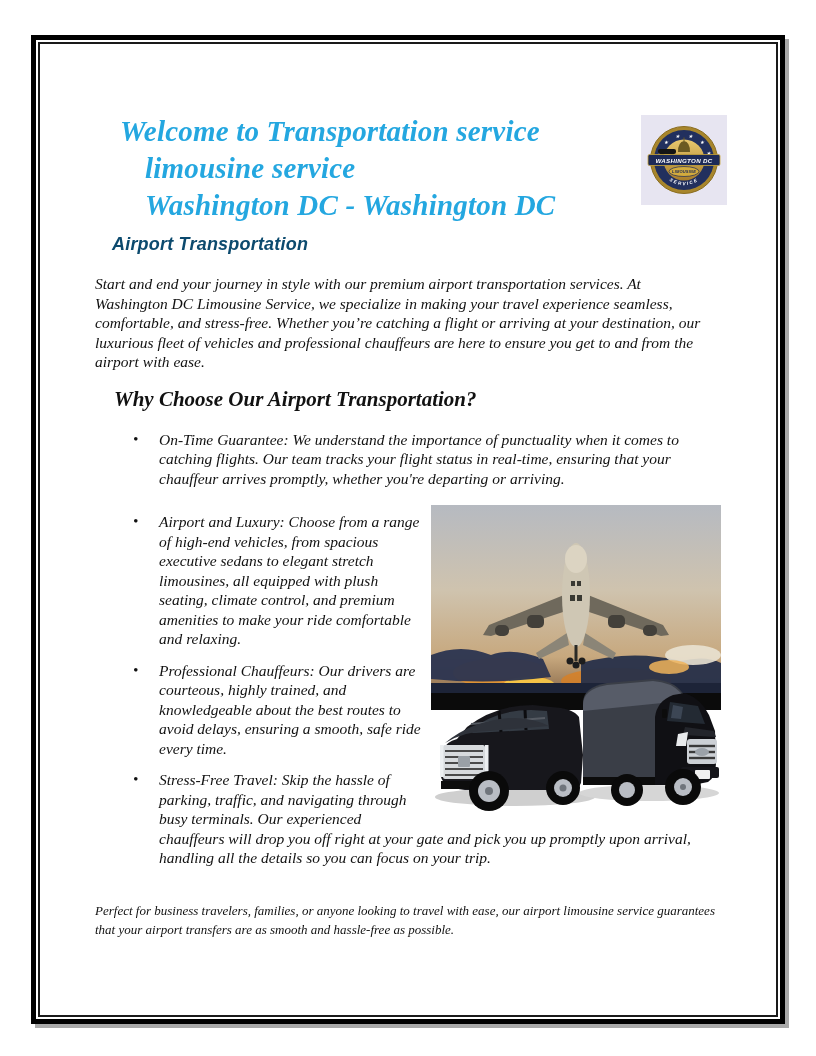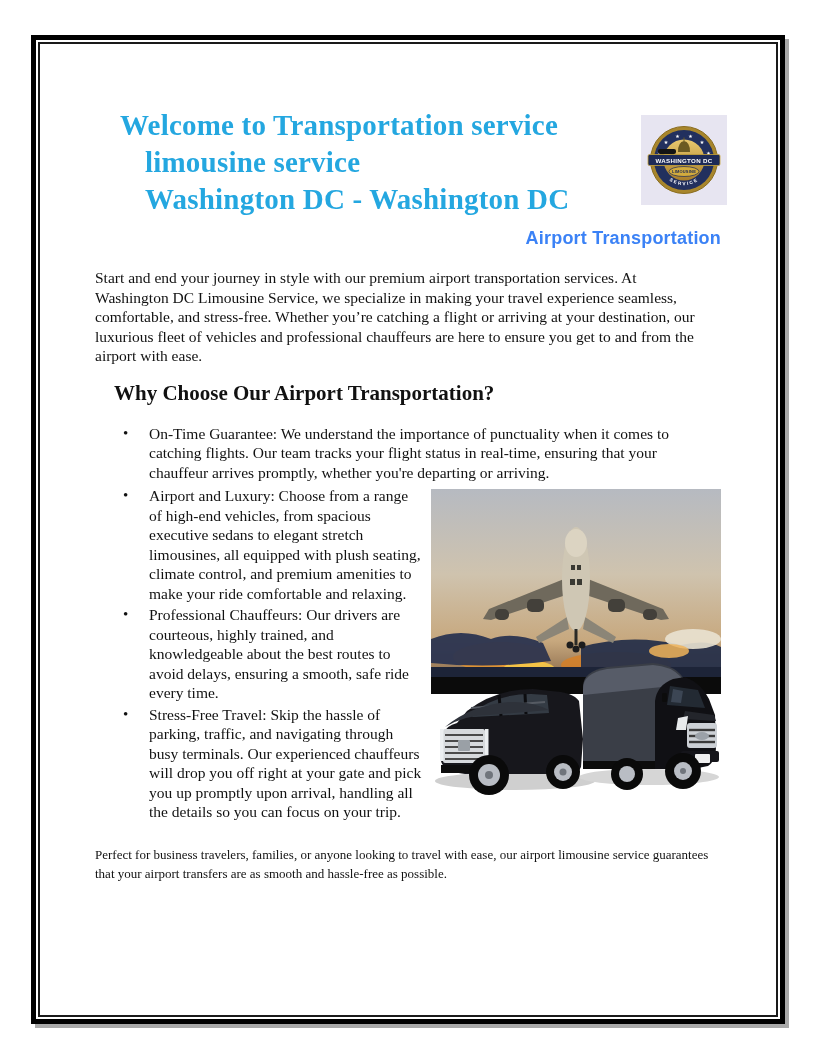--- a/index.html
+++ b/index.html
@@ -19,21 +19,22 @@
     background:#fff;
   }
   .frame-inner{
     position:absolute;
     left:2px;top:2px;right:2px;bottom:2px;
     border:2px solid #1a1a1a;
   }
   .content{
     position:absolute;
     left:0;top:0;right:0;bottom:0;
-    padding:4px 55px;
+    padding:10px 55px;
+    font-style:italic;
   }
   h1.title{
     margin:59px 0 0 50px;
     width:505px;
     font-size:29px;
     line-height:37px;
     font-weight:bold;
     color:#24a7e0;
     letter-spacing:.2px;
   }
@@ -43,44 +44,43 @@
     position:absolute;
     left:601px;top:71px;
     width:86px;height:90px;
     background:#e7e5f1;
   }
   h2.section{
     margin:10px 0 0 17px;
     font-family:"Liberation Sans", sans-serif;
     font-size:18px;
     font-weight:bold;
-    color:#3b82f6;
+    color:#0c4a6e;
     letter-spacing:.2px;
-    text-align:right;
   }
   p.intro{
     margin:19px 8px 0 0;
     font-size:15.5px;
     line-height:19.5px;
   }
   p.why{
     margin:15px 0 0 16px;
     padding-left:3px;
     font-size:21px;
     font-weight:bold;
   }
   ul.bullets{
     list-style:none;
     margin:0;
     padding:0 0 0 52px;
     font-size:15.5px;
     line-height:19.5px;
   }
   ul.bullets.first-group{margin-top:18px;}
-  ul.bullets li{position:relative;margin:2px;}
+  ul.bullets li{position:relative;margin:12px;}
   ul.bullets li::before{
     content:"\2022";
     position:absolute;
     left:-26px;top:0;
     font-size:15px;
   }
   .wrap-zone{overflow:hidden;}
   .hero{
     float:right;
     width:290px;height:313px;

